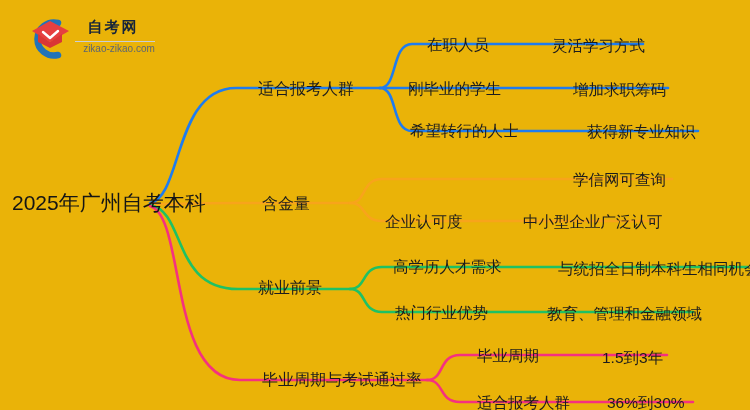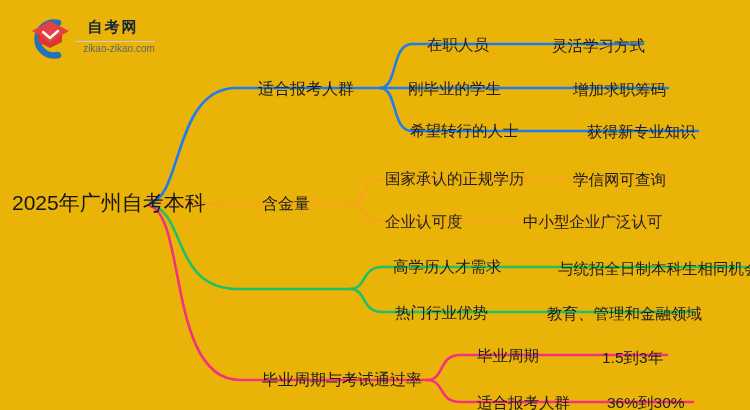--- a/index.html
+++ b/index.html
@@ -92,25 +92,25 @@
 
   <div class="lbl branch-lbl" style="left:258px;top:61px;">适合报考人群</div>
   <div class="lbl" style="left:427px;top:17px;">在职人员</div>
   <div class="lbl" style="left:552px;top:18px;">灵活学习方式</div>
   <div class="lbl" style="left:408px;top:61px;">刚毕业的学生</div>
   <div class="lbl" style="left:573px;top:62px;">增加求职筹码</div>
   <div class="lbl" style="left:410px;top:103px;">希望转行的人士</div>
   <div class="lbl" style="left:587px;top:104px;">获得新专业知识</div>
 
   <div class="lbl branch-lbl" style="left:262px;top:176px;">含金量</div>
-  <div class="lbl" style="left:385px;top:151px;">国家承认的正规学历</div>
   <div class="lbl" style="left:573px;top:152px;">学信网可查询</div>
   <div class="lbl" style="left:385px;top:194px;">企业认可度</div>
   <div class="lbl" style="left:523px;top:194px;">中小型企业广泛认可</div>
 
+  <div class="lbl branch-lbl" style="left:258px;top:260px;">就业前景</div>
   <div class="lbl" style="left:393px;top:239px;">高学历人才需求</div>
   <div class="lbl" style="left:558px;top:241px;">与统招全日制本科生相同机会</div>
   <div class="lbl" style="left:395px;top:285px;">热门行业优势</div>
   <div class="lbl" style="left:547px;top:286px;">教育、管理和金融领域</div>
 
   <div class="lbl branch-lbl" style="left:262px;top:352px;font-family:Liberation Serif, serif;">毕业周期与考试通过率</div>
   <div class="lbl" style="left:477px;top:328px;text-align:center;">毕业周期</div>
   <div class="lbl" style="left:602px;top:330px;">1.5到3年</div>
   <div class="lbl" style="left:477px;top:375px;">适合报考人群</div>
   <div class="lbl" style="left:607px;top:375px;">36%到30%</div>

